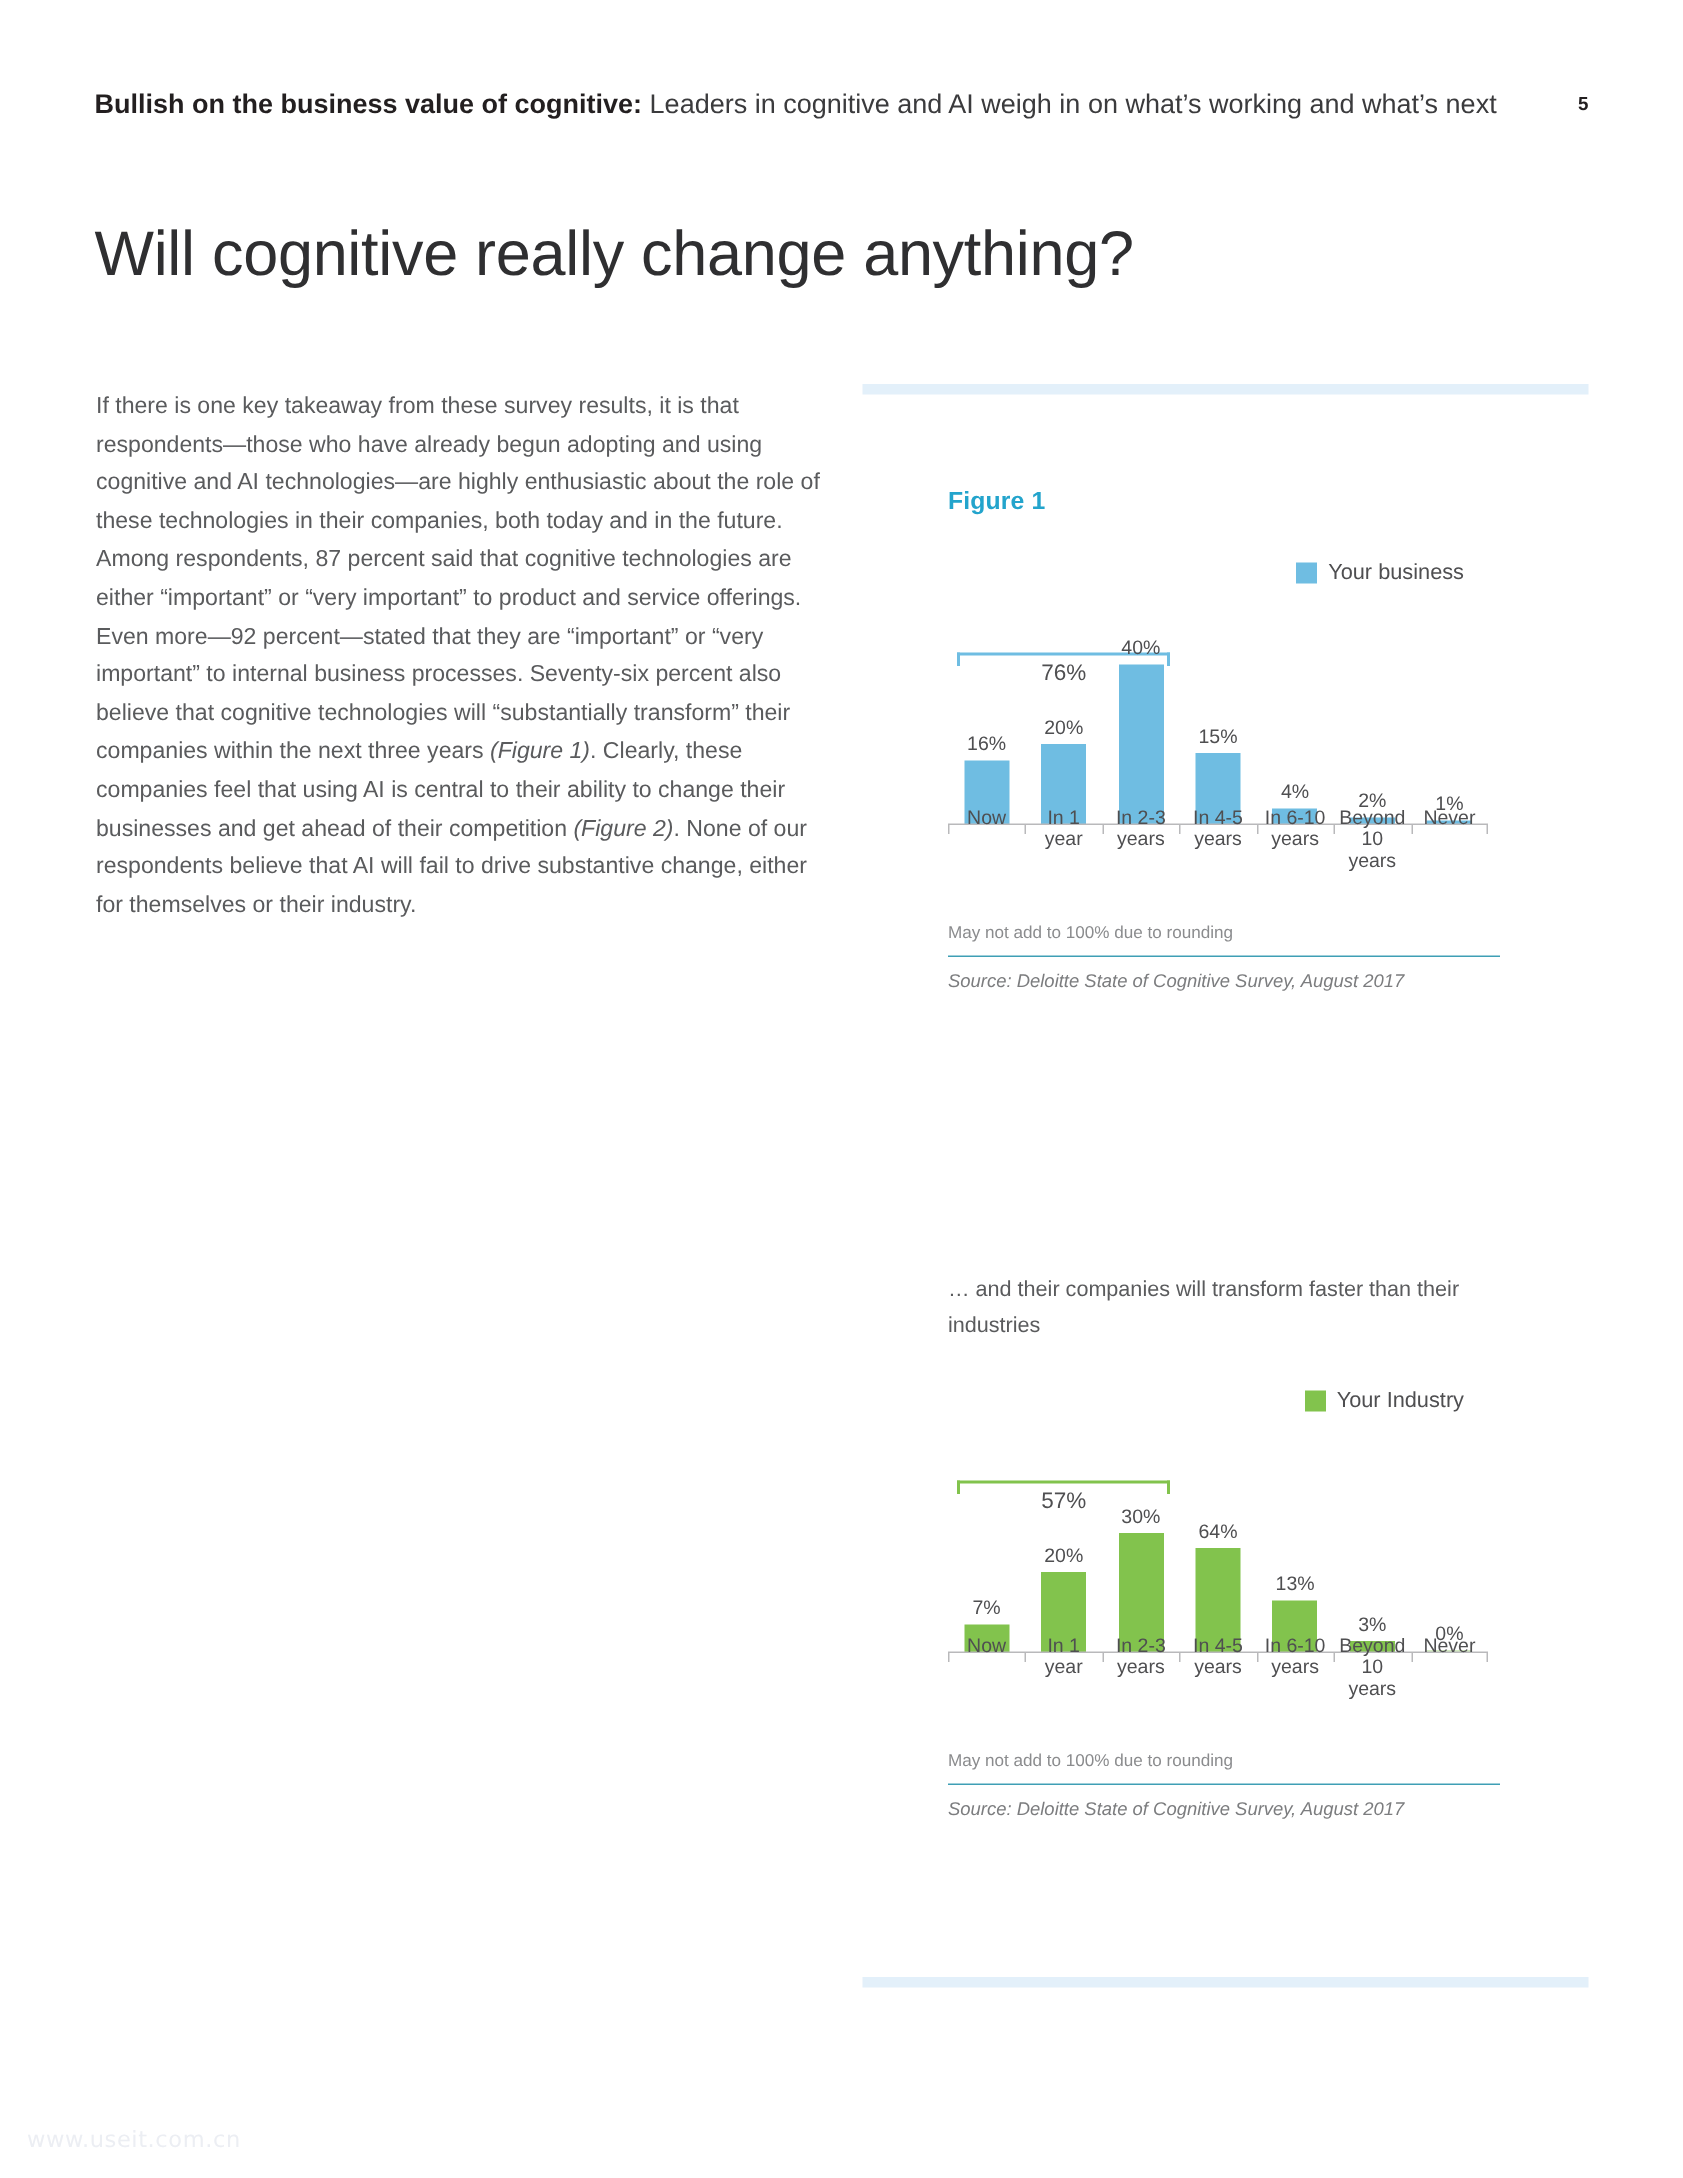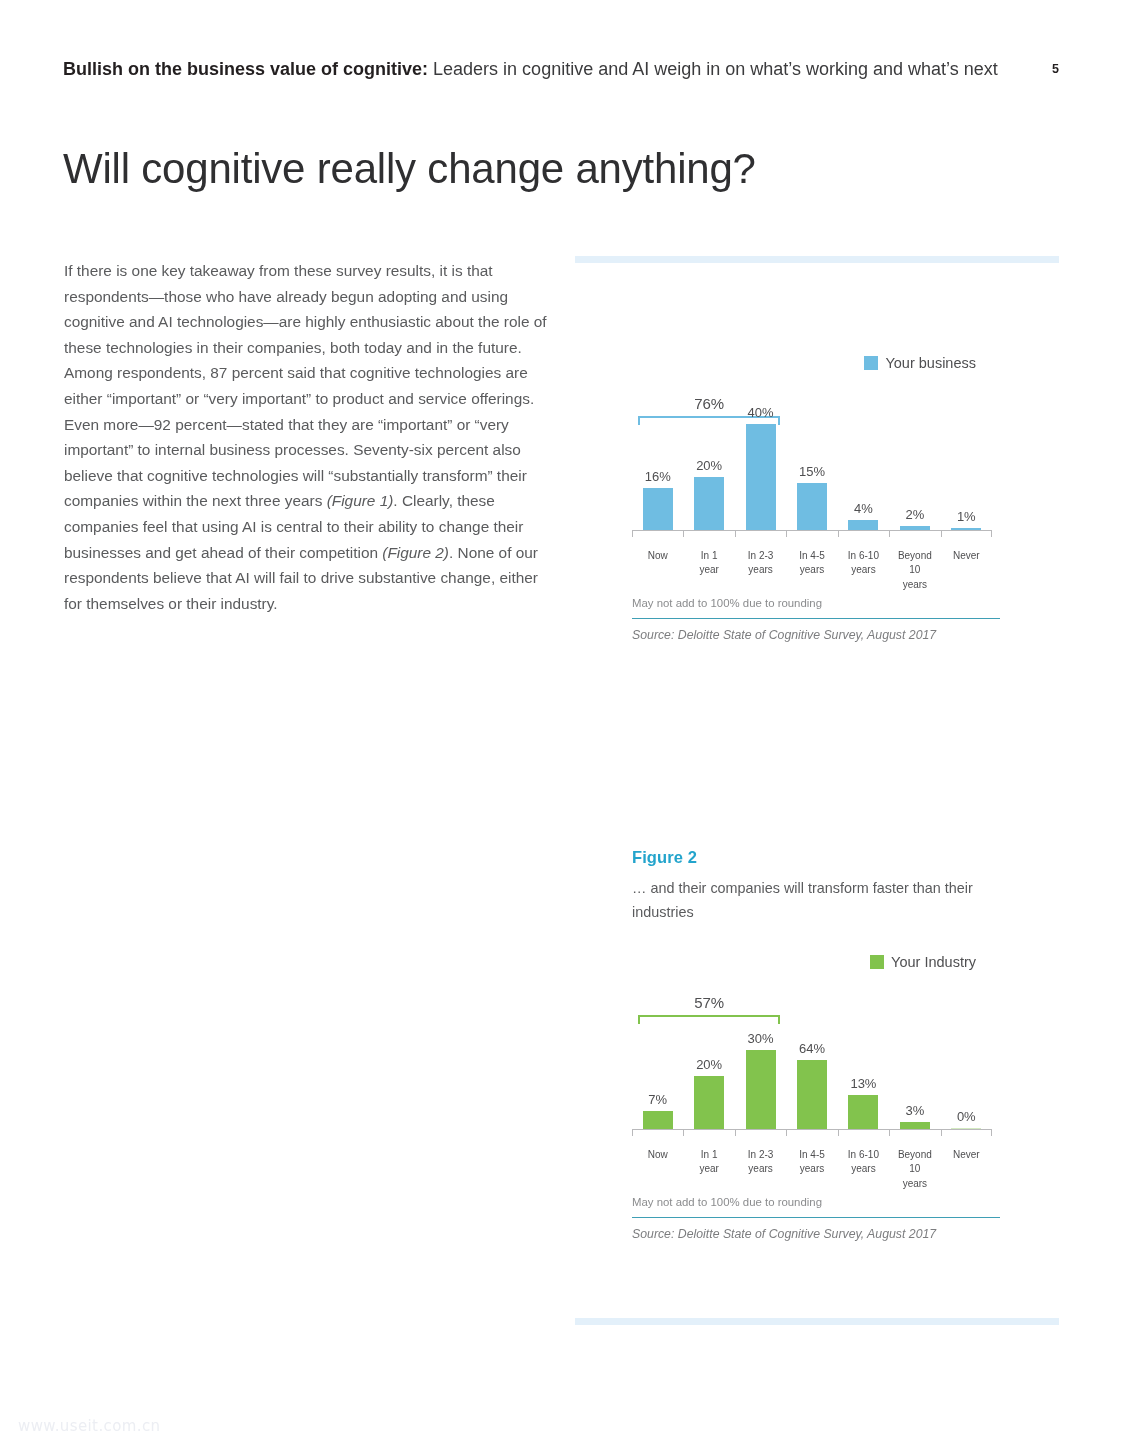--- a/index.html
+++ b/index.html
@@ -114,20 +114,21 @@
     border-left: 2px solid;
     border-right: 2px solid;
     border-top: 2px solid;
     height: 9px;
   }
   .bracket-label {
     position: absolute;
     font-size: 15px;
     color: #4f4f51;
     text-align: center;
+    margin-top: 26px;
   }
   .plot {
     position: absolute;
     left: 0;
     bottom: 28px;
     width: 360px;
     height: 118px;
   }
   .bar {
     position: absolute;
@@ -150,22 +151,22 @@
   }
   .tick {
     position: absolute;
     bottom: 22px;
     width: 1px;
     height: 6px;
     background: #b9b9bb;
   }
   .cat {
     position: absolute;
-    top: 150px;
-    font-size: 10px;
+    top: 120px;
+    font-size: 13px;
     line-height: 14.4px;
     color: #4f4f51;
     text-align: center;
     white-space: pre-line;
   }
 
   
   .note {
     font-size: 11.4px;
     color: #8b8c8e;
@@ -204,20 +205,21 @@
 <div class="page-no">5</div>
 
 <h1 class="page-title">Will cognitive really change anything?</h1>
 
 <div class="body-copy" id="body-copy">If there is one key takeaway from these survey results, it is that respondents—those who have already begun adopting and using cognitive and AI technologies—are highly enthusiastic about the role of these technologies in their companies, both today and in the future. Among respondents, 87 percent said that cognitive technologies are either “important” or “very important” to product and service offerings. Even more—92 percent—stated that they are “important” or “very important” to internal business processes. Seventy-six percent also believe that cognitive technologies will “substantially transform” their companies within the next three years <em>(Figure 1)</em>. Clearly, these companies feel that using AI is central to their ability to change their businesses and get ahead of their competition <em>(Figure 2)</em>. None of our respondents believe that AI will fail to drive substantive change, either for themselves or their industry.</div>
 
 <div class="rule-top"></div>
 <div class="rule-bottom"></div>
 
 <div class="fig-block" id="fig1" style="top:325px;">
+  <div class="fig-title">Figure 1</div>
 
   <div class="legend" style="margin-top:30px;">
     <span class="legend-swatch" style="background:#6fbde2"></span>
     <span class="legend-label">Your business</span>
   </div>
 
   <div class="chart" id="chart1" style="margin-top:28px;">
       <div class="bracket" style="left: 6px; width: 142.286px; top: 17px; border-color: rgb(111, 189, 226);"></div>
       <div class="bracket-label" style="left: 6px; width: 142.286px; top: -4px;">76%</div>
       <div class="plot">
@@ -261,21 +263,20 @@
     </div>
 
   <div style="margin-top:38px;">
     <p class="note">May not add to 100% due to rounding</p>
     <div class="note-rule"></div>
     <p class="source">Source: Deloitte State of Cognitive Survey, August 2017</p>
   </div>
 </div>
 
 <div class="fig-block" id="fig2" style="top:848px;">
-  <div class="fig-title">Figure 2</div>
   <div class="fig-sub">… and their companies will transform faster than their industries</div>
 
   <div class="legend" style="margin-top:30px;">
     <span class="legend-swatch" style="background:#82c34d"></span>
     <span class="legend-label">Your Industry</span>
   </div>
 
   <div class="chart" id="chart2" style="margin-top:28px;">
       <div class="bracket" style="left: 6px; width: 142.286px; top: 17px; border-color: rgb(130, 195, 77);"></div>
       <div class="bracket-label" style="left: 6px; width: 142.286px; top: -4px;">57%</div>

